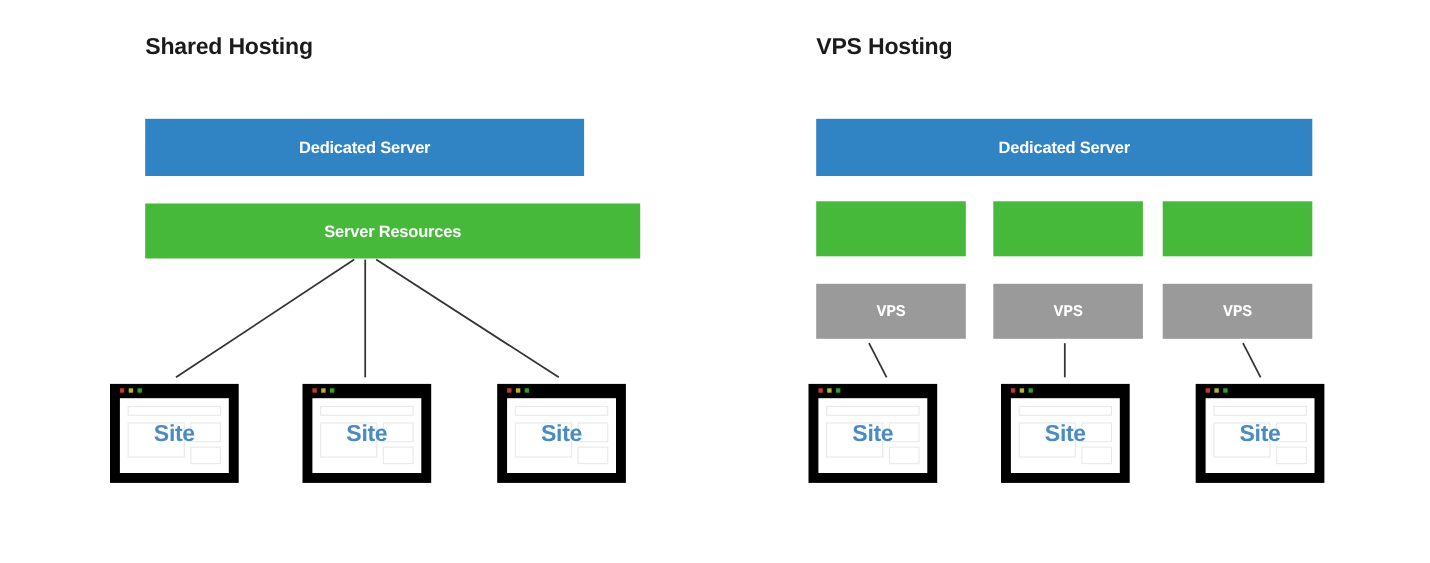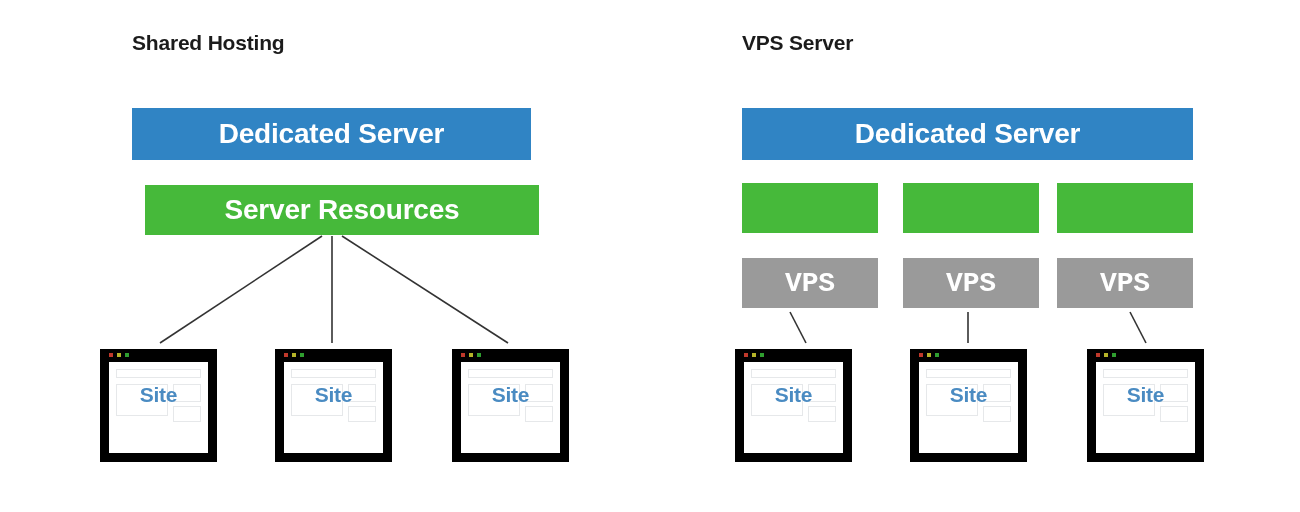--- a/index.html
+++ b/index.html
@@ -37,32 +37,32 @@
   #title-vps    { left: 742px; top: 31px; width: 451px; }
 
   
   .bar {
     position: absolute;
     box-sizing: border-box;
     display: flex;
     align-items: center;
     justify-content: center;
     color: #ffffff;
-    font-size: 28px;
+    font-size: 15px;
     font-weight: bold;
     letter-spacing: -0.2px;
     white-space: nowrap;
   }
   .bar-blue  { background: #3084c4; }
   .bar-green { background: #46b93a; }
   .bar-gray  { background: #9a9a9a; font-family: Liberation Mono, monospace; }
 
   
   #shared-dedicated-server { left: 132px; top: 108px; width: 399px; height: 52px; }
-  #shared-server-resources { left: 132px; top: 185px; width: 394px; height: 50px; margin-left: 13px; }
+  #shared-server-resources { left: 132px; top: 185px; width: 450px; height: 50px; }
 
   
   #vps-dedicated-server { left: 742px; top: 108px; width: 451px; height: 52px; }
 
   .vps-green-1 { left: 742px;  top: 183px; width: 136px; height: 50px; }
   .vps-green-2 { left: 903px;  top: 183px; width: 136px; height: 50px; }
   .vps-green-3 { left: 1057px; top: 183px; width: 136px; height: 50px; }
 
   .vps-gray-1 { left: 742px;  top: 258px; width: 136px; height: 50px; }
   .vps-gray-2 { left: 903px;  top: 258px; width: 136px; height: 50px; }
@@ -74,21 +74,21 @@
     left: 0; top: 0;
     width: 1300px;
     height: 512px;
     pointer-events: none;
   }
 
   
   .site-icon {
     position: absolute;
     width: 117px;
-    height: 113px;
+    height: 90px;
     background: #000000;
     box-sizing: border-box;
     padding: 13px 9px 9px 9px;
   }
   .site-icon .dots {
     position: absolute;
     left: 9px;
     top: 4px;
     display: flex;
     gap: 4px;
@@ -207,21 +207,21 @@
     </div>
     <div class="screen">
       <div class="ph ph-top"></div>
       <div class="ph ph-left"></div>
       <div class="ph ph-right"></div>
       <div class="ph ph-small"></div>
       <div class="site-label">Site</div>
     </div>
   </div>
 
-  <div class="section-title" id="title-vps">VPS Server</div>
+  <div class="section-title" id="title-vps">VPS Hosting</div>
 
   <div class="bar bar-blue" id="vps-dedicated-server">
     <span>Dedicated Server</span>
   </div>
 
   <div class="bar bar-green vps-green-1">
     <span></span>
   </div>
   <div class="bar bar-green vps-green-2">
     <span></span>

